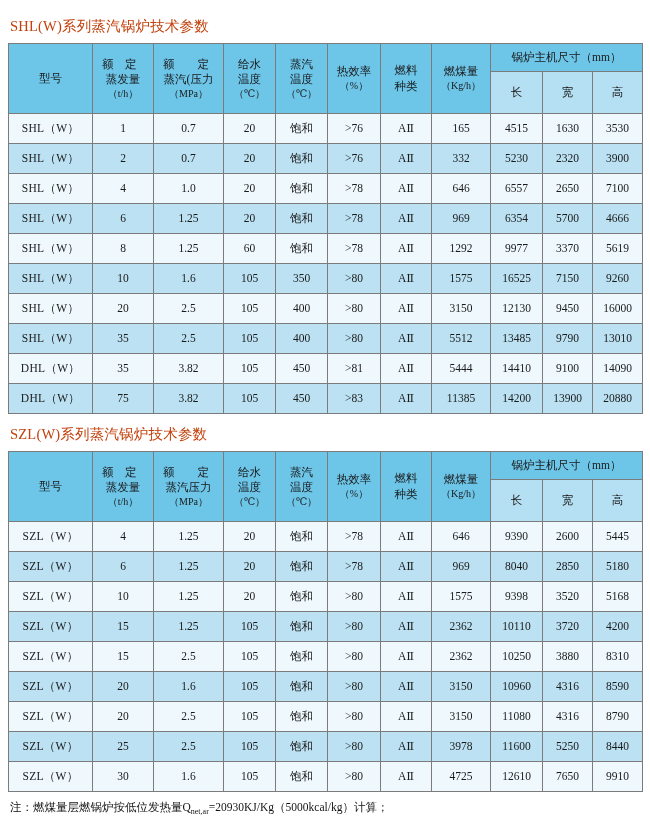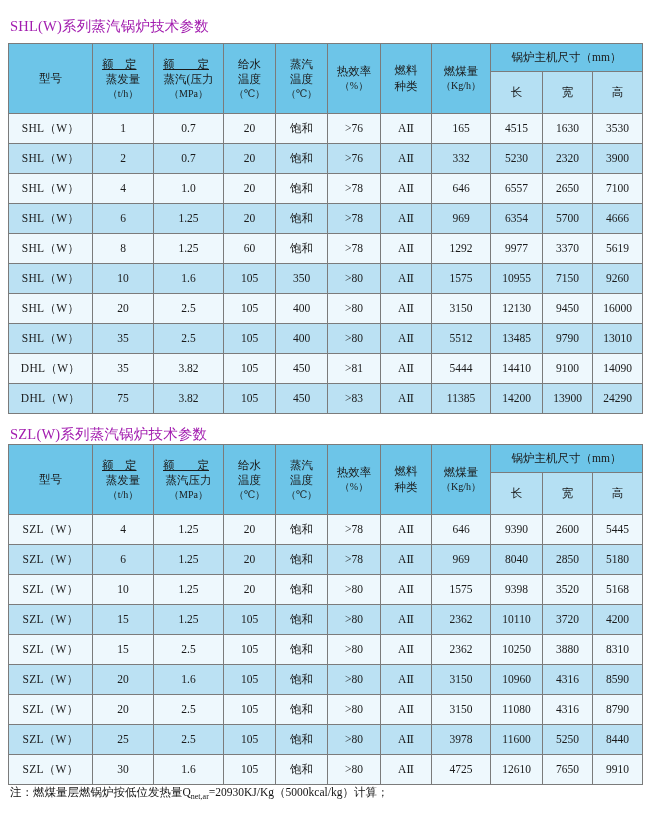--- a/index.html
+++ b/index.html
@@ -9,27 +9,27 @@
     background: #ffffff;
     font-family: "Liberation Serif", "DejaVu Serif", serif;
     color: #1a1a1a;
     overflow: hidden;
   }
   .page { width: 650px; height: 830px; position: relative; padding: 0; }
 
   .section-title {
     font-family: "Liberation Serif", "DejaVu Serif", serif;
     font-size: 14.5px;
-    color: #a21caf;
+    color: #c2410c;
     padding: 0 0 0 10px;
     letter-spacing: 0.2px;
     white-space: nowrap;
   }
   #title-1 { padding-top: 17px; padding-bottom: 7px; }
-  #title-2 { padding-top: 11px; padding-bottom: 0; }
+  #title-2 { padding-top: 11px; padding-bottom: 7px; }
 
   table.boiler-table {
     border-collapse: collapse;
     table-layout: fixed;
     width: 634px;
     margin-left: 8px;
     border: 1px solid #7b7b7b;
   }
   table.boiler-table td, table.boiler-table th {
     border: 1px solid #7b7b7b;
@@ -46,32 +46,31 @@
     font-size: 11.5px;
   }
   thead th.sub-head {
     background: #b5e0f3;
   }
   .hdr-lines { display: block; padding: 3px 1px; }
   .hdr-lines .ln { display: block; white-space: nowrap; }
   .hdr-lines .ln.spread {
     display: flex; justify-content: space-between;
     padding: 0 8px;
-    text-decoration: underline;
   }
   .hdr-lines .ln.sm { font-size: 10px; }
 
   tbody tr td { height: 30px; }
   tbody tr.odd td { background: #eef8fd; }
   tbody tr.even td { background: #bbe1f3; }
 
   .model-cell { letter-spacing: 0.3px; }
 
   .note {
-    padding: 0 0 0 10px;
+    padding: 8px 0 0 10px;
     font-size: 11.5px;
     color: #141414;
     font-family: "Liberation Serif", "DejaVu Serif", serif;
     white-space: nowrap;
   }
   .note .sub { font-size: 8px; vertical-align: sub; }
 </style>
 </head>
 <body>
 
@@ -226,21 +225,21 @@
         </tr>
         <tr class="even">
           <td class="model-cell">SHL（W）</td>
           <td>10</td>
           <td>1.6</td>
           <td>105</td>
           <td>350</td>
           <td>&gt;80</td>
           <td>AⅡ</td>
           <td>1575</td>
-          <td>10955</td>
+          <td>16525</td>
           <td>7150</td>
           <td>9260</td>
         </tr>
         <tr class="odd">
           <td class="model-cell">SHL（W）</td>
           <td>20</td>
           <td>2.5</td>
           <td>105</td>
           <td>400</td>
           <td>&gt;80</td>
@@ -280,21 +279,21 @@
           <td class="model-cell">DHL（W）</td>
           <td>75</td>
           <td>3.82</td>
           <td>105</td>
           <td>450</td>
           <td>&gt;83</td>
           <td>AⅡ</td>
           <td>11385</td>
           <td>14200</td>
           <td>13900</td>
-          <td>24290</td>
+          <td>20880</td>
         </tr>
       </tbody>
   </table>
 
   <div class="section-title" id="title-2">SZL(W)系列蒸汽锅炉技术参数</div>
 
   <table class="boiler-table" id="table-szl">
     <colgroup>
       <col style="width:84px">
         <col style="width:61px">

